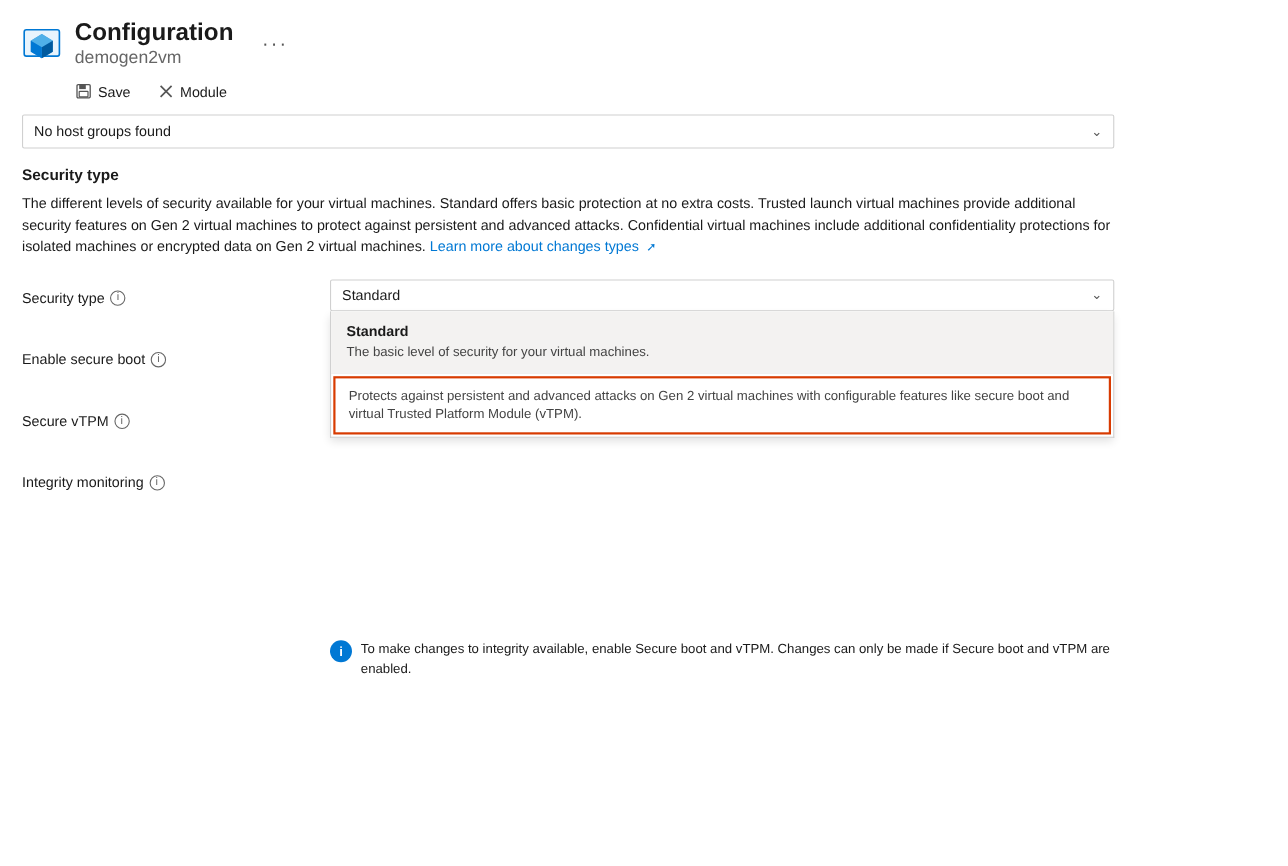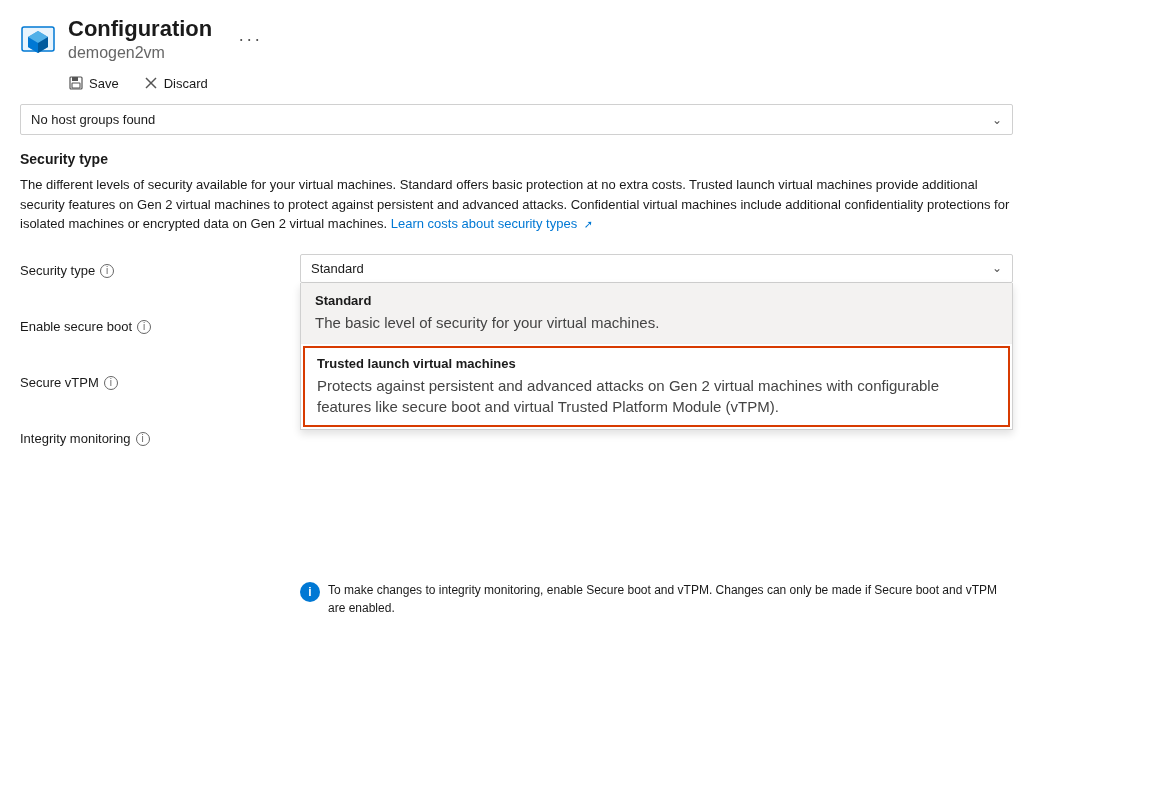--- a/index.html
+++ b/index.html
@@ -225,21 +225,21 @@
       margin: 2px;
       padding: 8px 12px;
     }
     .dropdown-item-title {
       font-size: 13px;
       font-weight: 600;
       color: #1a1a1a;
       margin-bottom: 4px;
     }
     .dropdown-item-desc {
-      font-size: 15px;
+      font-size: 12px;
       color: #444;
       line-height: 1.4;
     }
 
     
     .info-notice {
       display: flex;
       align-items: flex-start;
       gap: 8px;
       margin-top: 8px;
@@ -300,35 +300,35 @@
       </span>
       <span>Save</span>
     </button>
     <button class="toolbar-btn">
       <span class="btn-icon">
         <svg width="12" height="12" viewBox="0 0 12 12">
           <line x1="1" y1="1" x2="11" y2="11" stroke="#555" stroke-width="1.5"></line>
           <line x1="11" y1="1" x2="1" y2="11" stroke="#555" stroke-width="1.5"></line>
         </svg>
       </span>
-      <span>Discard</span>
+      <span>Module</span>
     </button>
   </div>
 
   <div class="host-group-bar">
     <span class="host-group-text">No host groups found</span>
     <span class="chevron-icon">⌄</span>
   </div>
 
   <div class="section">
     <div class="section-title">Security type</div>
     <div class="section-desc">
       <span>The different levels of security available for your virtual machines. Standard offers basic protection at no extra costs. Trusted launch virtual machines provide additional security features on Gen 2 virtual machines to protect against persistent and advanced attacks. Confidential virtual machines include additional confidentiality protections for isolated machines or encrypted data on Gen 2 virtual machines.</span>
       <a href="#">
-        <span>Learn costs about security types</span>
+        <span>Learn more about changes types</span>
         <span style="font-size:11px; margin-left:3px;">➚</span>
       </a>
     </div>
 
     <div class="form-area">
 
       <div class="form-labels">
         <div class="form-row">
           <span class="form-label">
             <span>Security type</span>
@@ -362,28 +362,27 @@
             <span>Standard</span>
             <span class="chevron">⌄</span>
           </div>
 
           <div class="dropdown-menu">
             <div class="dropdown-item selected">
               <div class="dropdown-item-title">Standard</div>
               <div class="dropdown-item-desc">The basic level of security for your virtual machines.</div>
             </div>
             <div class="dropdown-item highlighted">
-              <div class="dropdown-item-title">Trusted launch virtual machines</div>
               <div class="dropdown-item-desc">Protects against persistent and advanced attacks on Gen 2 virtual machines with configurable features like secure boot and virtual Trusted Platform Module (vTPM).</div>
             </div>
           </div>
         </div>
 
         <div style="margin-top: 290px;">
           <div class="info-notice">
             <div class="info-circle">i</div>
-            <div class="info-notice-text">To make changes to integrity monitoring, enable Secure boot and vTPM. Changes can only be made if Secure boot and vTPM are enabled.</div>
+            <div class="info-notice-text">To make changes to integrity available, enable Secure boot and vTPM. Changes can only be made if Secure boot and vTPM are enabled.</div>
           </div>
         </div>
       </div>
     </div>
   </div>
 </div>
 
 </body></html>

